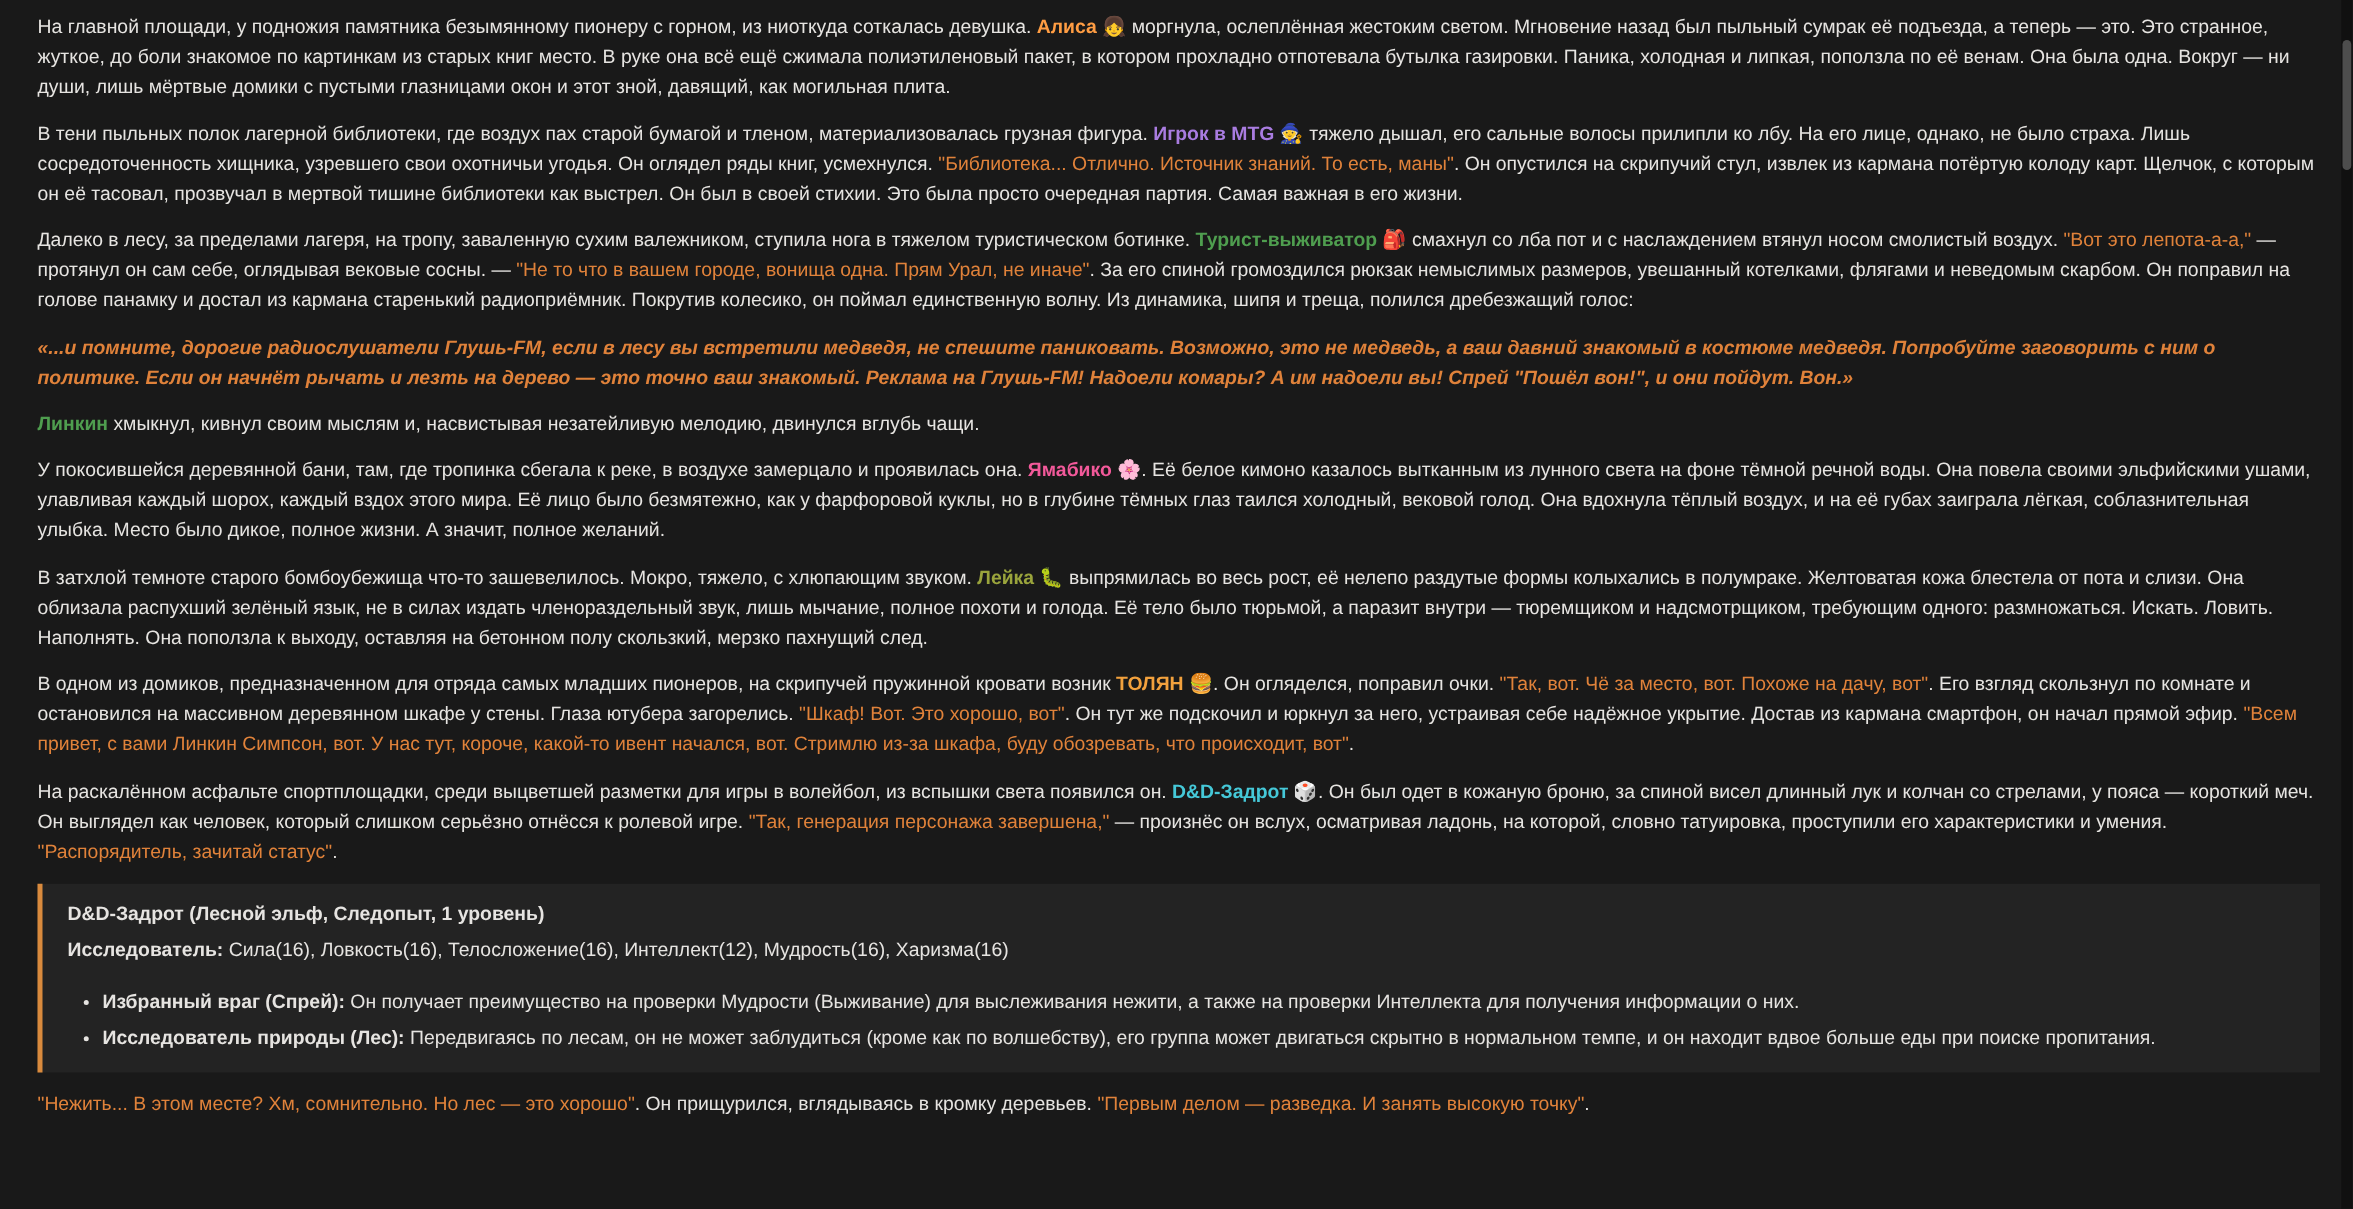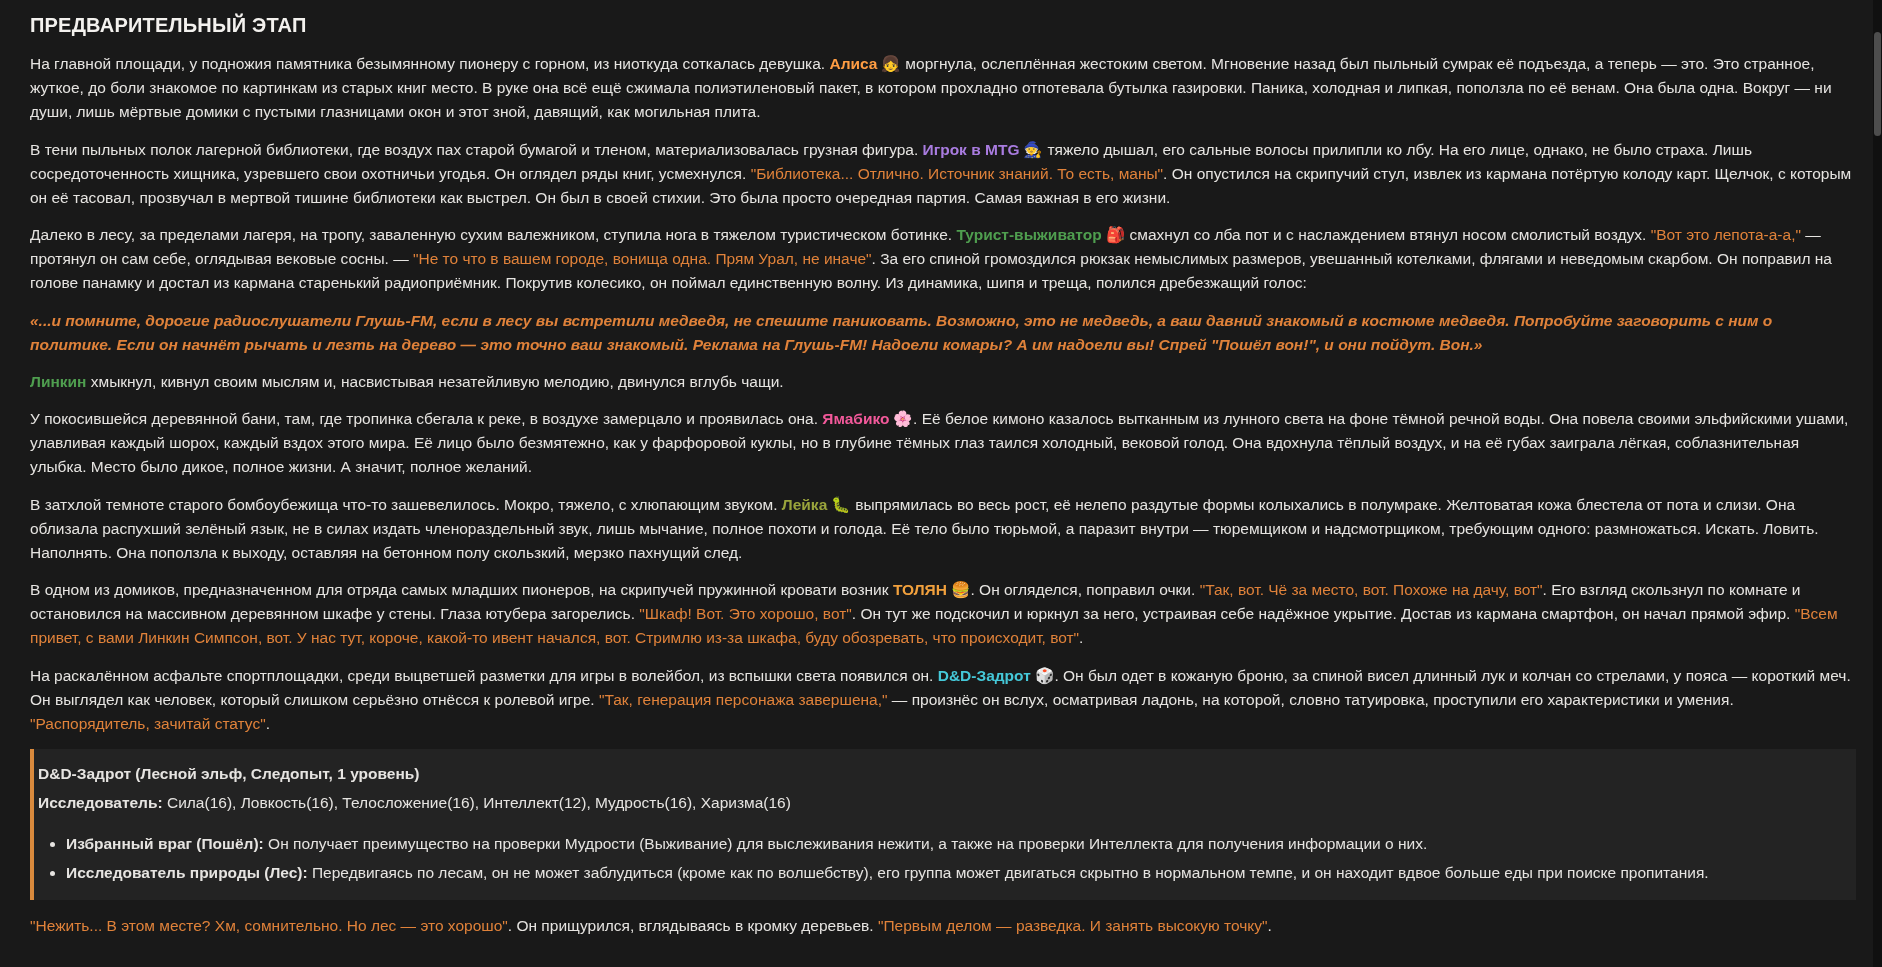--- a/index.html
+++ b/index.html
@@ -27,21 +27,21 @@
   p.para{
     margin:0 0 13px 0;
     line-height:1.56;
   }
   .b{font-weight:700;margin-top:31px;}
   .i{font-style:italic;}
   .emoji{font-style:normal;}
   .statblock{
     border-left:4px solid #d98a3d;
     background:#232323;
-    padding:9px 18px 10px 4px;
+    padding:9px 18px 10px 20px;
     margin:2px 0 14px 0;
   }
   .statblock p{
     margin:4px 0;
     line-height:1.6;
   }
   .statblock ul{
     margin:16px 0 4px 0;
     padding-left:28px;
   }
@@ -60,36 +60,35 @@
     top:32px; left:1px;
     width:7px; height:104px;
     background:#4d4d4d;
     border-radius:4px;
   }
 </style>
 </head>
 <body>
 
 <div class="page">
-  <h1 class="title">ПРЕДВАРИТЕЛЬНЫЙ ЭТАП</h1>
   <div>
       <p class="para"><span>На главной площади, у подножия памятника безымянному пионеру с горном, из ниоткуда соткалась девушка. </span><span class="b" style="color: rgb(255, 157, 67);">Алиса</span><span> </span><span class="emoji">👧</span><span> моргнула, ослеплённая жестоким светом. Мгновение назад был пыльный сумрак её подъезда, а теперь — это. Это странное, жуткое, до боли знакомое по картинкам из старых книг место. В руке она всё ещё сжимала полиэтиленовый пакет, в котором прохладно отпотевала бутылка газировки. Паника, холодная и липкая, поползла по её венам. Она была одна. Вокруг — ни души, лишь мёртвые домики с пустыми глазницами окон и этот зной, давящий, как могильная плита.</span></p>
       <p class="para"><span>В тени пыльных полок лагерной библиотеки, где воздух пах старой бумагой и тленом, материализовалась грузная фигура. </span><span class="b" style="color: rgb(169, 124, 224);">Игрок в MTG</span><span> </span><span class="emoji">🧙</span><span> тяжело дышал, его сальные волосы прилипли ко лбу. На его лице, однако, не было страха. Лишь сосредоточенность хищника, узревшего свои охотничьи угодья. Он оглядел ряды книг, усмехнулся. </span><span style="color: rgb(224, 130, 58);">"Библиотека... Отлично. Источник знаний. То есть, маны"</span><span>. Он опустился на скрипучий стул, извлек из кармана потёртую колоду карт. Щелчок, с которым он её тасовал, прозвучал в мертвой тишине библиотеки как выстрел. Он был в своей стихии. Это была просто очередная партия. Самая важная в его жизни.</span></p>
       <p class="para"><span>Далеко в лесу, за пределами лагеря, на тропу, заваленную сухим валежником, ступила нога в тяжелом туристическом ботинке. </span><span class="b" style="color: rgb(79, 158, 79);">Турист-выживатор</span><span> </span><span class="emoji">🎒</span><span> смахнул со лба пот и с наслаждением втянул носом смолистый воздух. </span><span style="color: rgb(224, 130, 58);">"Вот это лепота-а-а,"</span><span> — протянул он сам себе, оглядывая вековые сосны. — </span><span style="color: rgb(224, 130, 58);">"Не то что в вашем городе, вонища одна. Прям Урал, не иначе"</span><span>. За его спиной громоздился рюкзак немыслимых размеров, увешанный котелками, флягами и неведомым скарбом. Он поправил на голове панамку и достал из кармана старенький радиоприёмник. Покрутив колесико, он поймал единственную волну. Из динамика, шипя и треща, полился дребезжащий голос:</span></p>
       <p class="para"><span class="b i" style="color: rgb(224, 130, 58);">«...и помните, дорогие радиослушатели Глушь-FM, если в лесу вы встретили медведя, не спешите паниковать. Возможно, это не медведь, а ваш давний знакомый в костюме медведя. Попробуйте заговорить с ним о политике. Если он начнёт рычать и лезть на дерево — это точно ваш знакомый. Реклама на Глушь-FM! Надоели комары? А им надоели вы! Спрей "Пошёл вон!", и они пойдут. Вон.»</span></p>
       <p class="para"><span class="b" style="color: rgb(79, 158, 79);">Линкин</span><span> хмыкнул, кивнул своим мыслям и, насвистывая незатейливую мелодию, двинулся вглубь чащи.</span></p>
       <p class="para"><span>У покосившейся деревянной бани, там, где тропинка сбегала к реке, в воздухе замерцало и проявилась она. </span><span class="b" style="color: rgb(242, 89, 154);">Ямабико</span><span> </span><span class="emoji">🌸</span><span>. Её белое кимоно казалось вытканным из лунного света на фоне тёмной речной воды. Она повела своими эльфийскими ушами, улавливая каждый шорох, каждый вздох этого мира. Её лицо было безмятежно, как у фарфоровой куклы, но в глубине тёмных глаз таился холодный, вековой голод. Она вдохнула тёплый воздух, и на её губах заиграла лёгкая, соблазнительная улыбка. Место было дикое, полное жизни. А значит, полное желаний.</span></p>
       <p class="para"><span>В затхлой темноте старого бомбоубежища что-то зашевелилось. Мокро, тяжело, с хлюпающим звуком. </span><span class="b" style="color: rgb(154, 164, 60);">Лейка</span><span> </span><span class="emoji">🐛</span><span> выпрямилась во весь рост, её нелепо раздутые формы колыхались в полумраке. Желтоватая кожа блестела от пота и слизи. Она облизала распухший зелёный язык, не в силах издать членораздельный звук, лишь мычание, полное похоти и голода. Её тело было тюрьмой, а паразит внутри — тюремщиком и надсмотрщиком, требующим одного: размножаться. Искать. Ловить. Наполнять. Она поползла к выходу, оставляя на бетонном полу скользкий, мерзко пахнущий след.</span></p>
       <p class="para"><span>В одном из домиков, предназначенном для отряда самых младших пионеров, на скрипучей пружинной кровати возник </span><span class="b" style="color: rgb(242, 161, 61);">ТОЛЯН</span><span> </span><span class="emoji">🍔</span><span>. Он огляделся, поправил очки. </span><span style="color: rgb(224, 130, 58);">"Так, вот. Чё за место, вот. Похоже на дачу, вот"</span><span>. Его взгляд скользнул по комнате и остановился на массивном деревянном шкафе у стены. Глаза ютубера загорелись. </span><span style="color: rgb(224, 130, 58);">"Шкаф! Вот. Это хорошо, вот"</span><span>. Он тут же подскочил и юркнул за него, устраивая себе надёжное укрытие. Достав из кармана смартфон, он начал прямой эфир. </span><span style="color: rgb(224, 130, 58);">"Всем привет, с вами Линкин Симпсон, вот. У нас тут, короче, какой-то ивент начался, вот. Стримлю из-за шкафа, буду обозревать, что происходит, вот"</span><span>.</span></p>
       <p class="para"><span>На раскалённом асфальте спортплощадки, среди выцветшей разметки для игры в волейбол, из вспышки света появился он. </span><span class="b" style="color: rgb(69, 200, 216);">D&amp;D-Задрот</span><span> </span><span class="emoji">🎲</span><span>. Он был одет в кожаную броню, за спиной висел длинный лук и колчан со стрелами, у пояса — короткий меч. Он выглядел как человек, который слишком серьёзно отнёсся к ролевой игре. </span><span style="color: rgb(224, 130, 58);">"Так, генерация персонажа завершена,"</span><span> — произнёс он вслух, осматривая ладонь, на которой, словно татуировка, проступили его характеристики и умения. </span><span style="color: rgb(224, 130, 58);">"Распорядитель, зачитай статус"</span><span>.</span></p>
       <div class="statblock">
         <p><span class="b">D&amp;D-Задрот (Лесной эльф, Следопыт, 1 уровень)</span></p>
         <p><span class="b">Исследователь:</span><span> Сила(16), Ловкость(16), Телосложение(16), Интеллект(12), Мудрость(16), Харизма(16)</span></p>
         <ul>
-          <li><span class="b">Избранный враг (Пошёл):</span><span> Он получает преимущество на проверки Мудрости (Выживание) для выслеживания нежити, а также на проверки Интеллекта для получения информации о них.</span></li>
+          <li><span class="b">Избранный враг (Спрей):</span><span> Он получает преимущество на проверки Мудрости (Выживание) для выслеживания нежити, а также на проверки Интеллекта для получения информации о них.</span></li>
           <li><span class="b">Исследователь природы (Лес):</span><span> Передвигаясь по лесам, он не может заблудиться (кроме как по волшебству), его группа может двигаться скрытно в нормальном темпе, и он находит вдвое больше еды при поиске пропитания.</span></li>
         </ul>
       </div>
       <p class="para"><span style="color: rgb(224, 130, 58);">"Нежить... В этом месте? Хм, сомнительно. Но лес — это хорошо"</span><span>. Он прищурился, вглядываясь в кромку деревьев. </span><span style="color: rgb(224, 130, 58);">"Первым делом — разведка. И занять высокую точку"</span><span>.</span></p>
     </div>
 </div>
 
 <div class="scroll-track">
   <div class="scroll-thumb"></div>
 </div>

